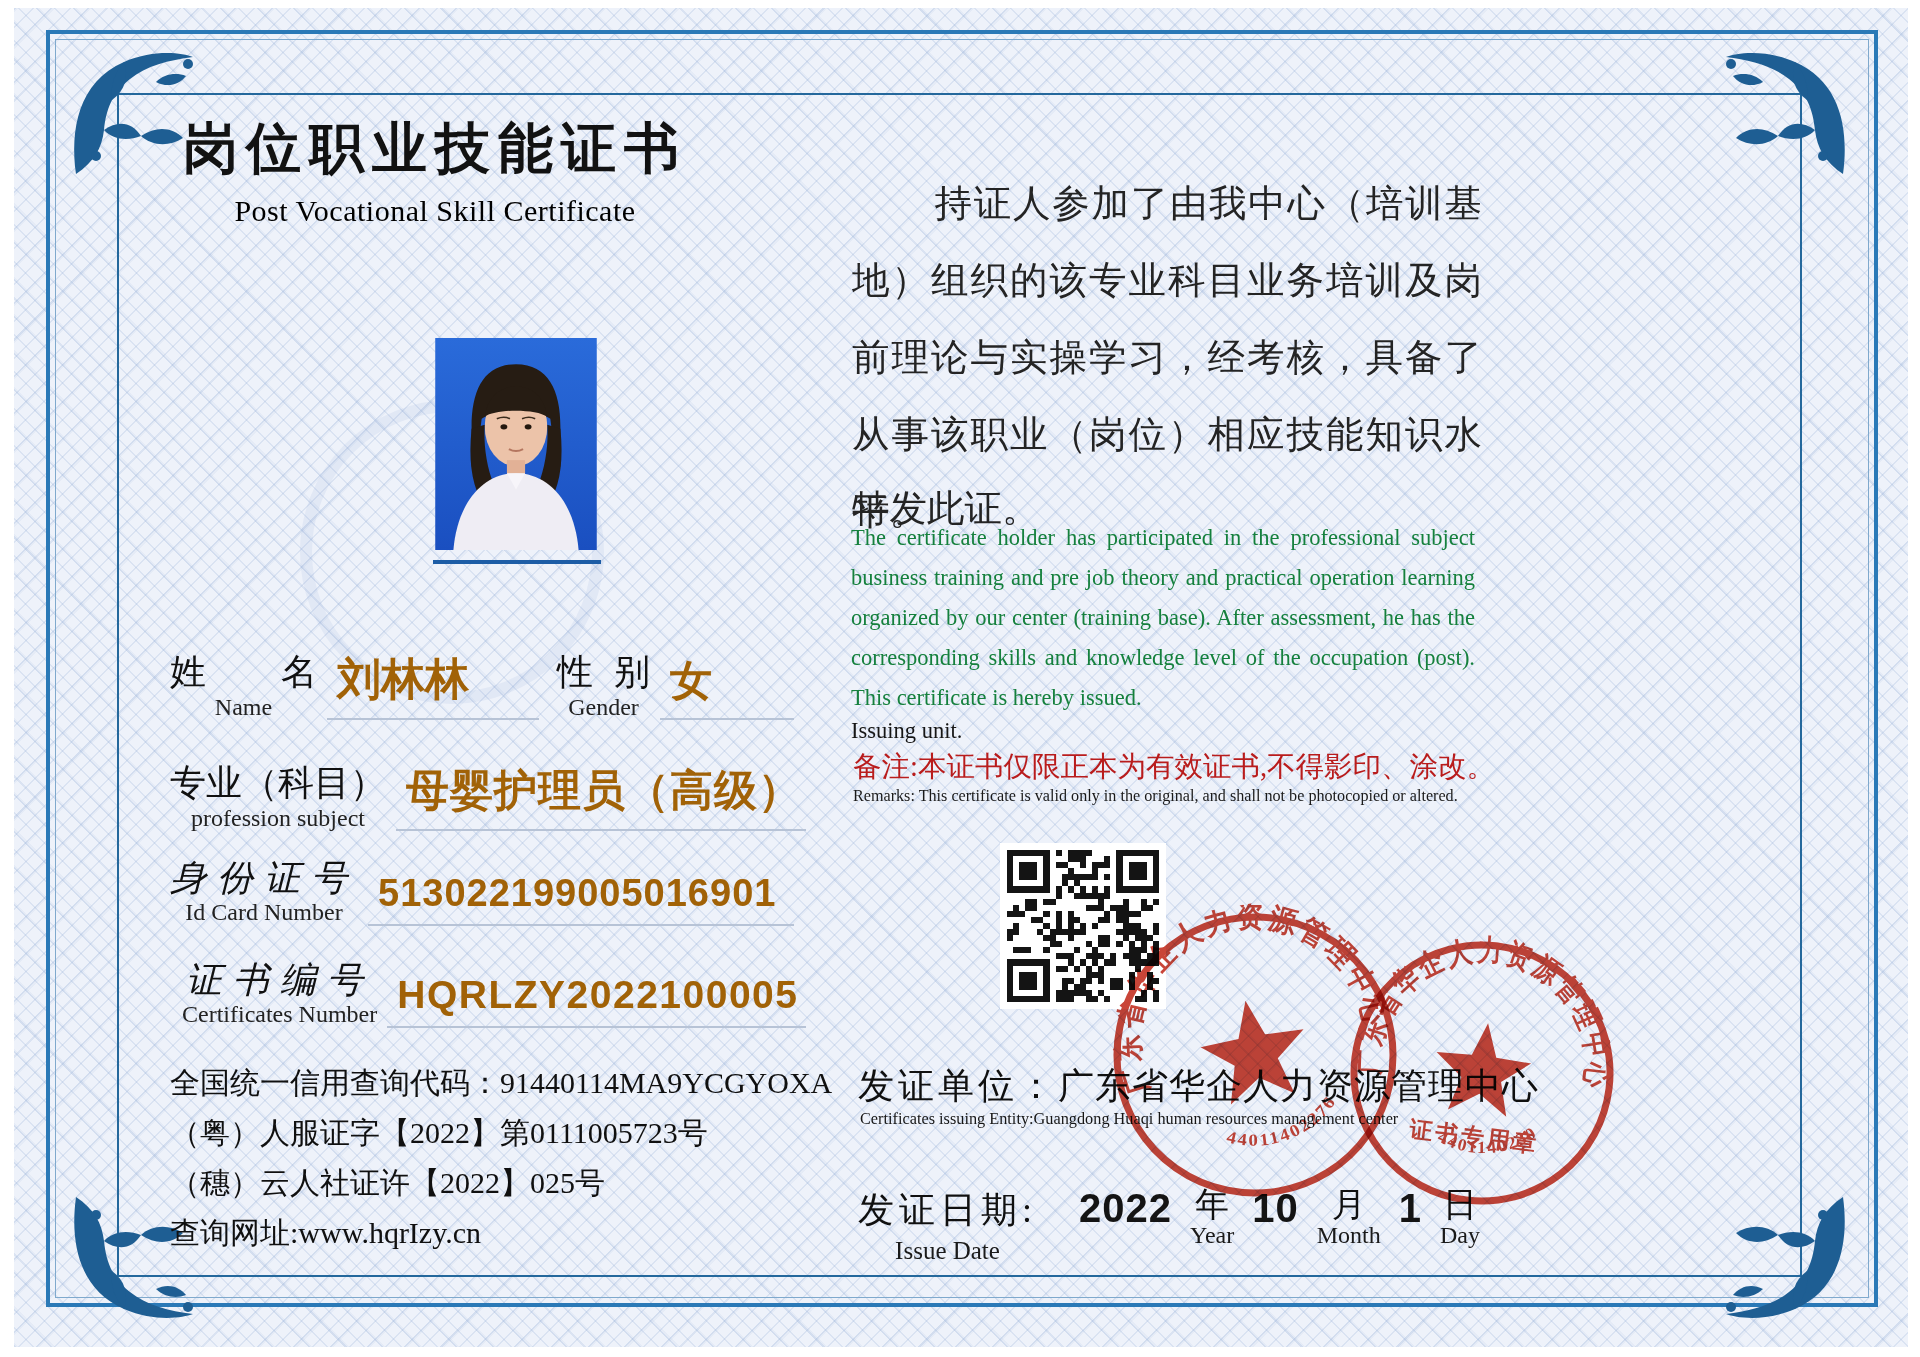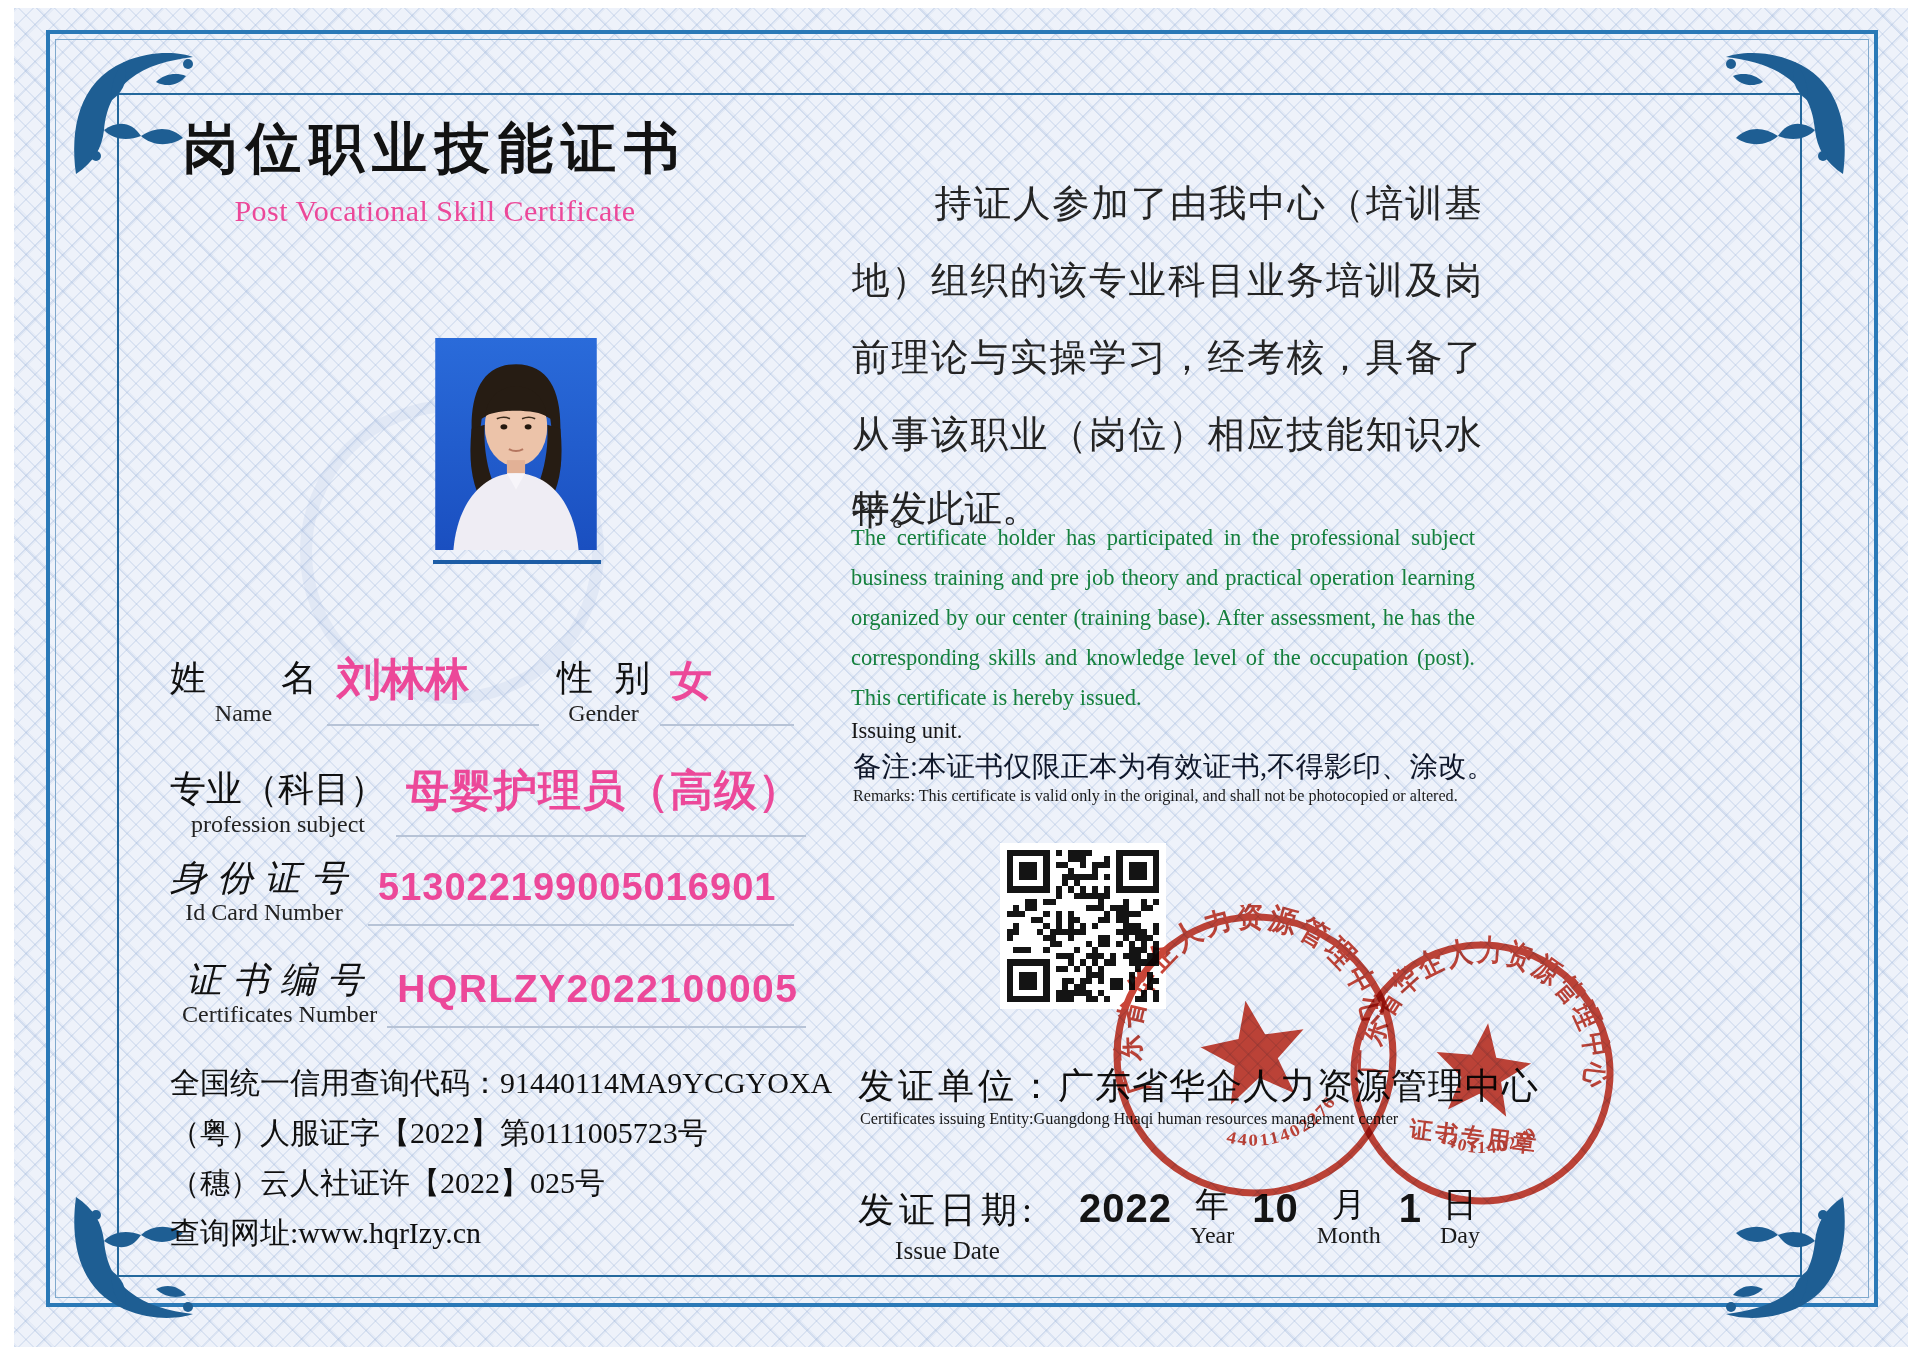--- a/index.html
+++ b/index.html
@@ -19,53 +19,53 @@
   .orn{position:absolute;width:132px;height:132px;}
   .orn.tl{left:66px;top:48px;}
   .orn.tr{right:67px;top:48px;transform:scaleX(-1);}
   .orn.bl{left:66px;bottom:34px;transform:scaleY(-1);}
   .orn.br{right:67px;bottom:34px;transform:scale(-1,-1);}
   .wm{position:absolute;left:300px;top:400px;width:280px;height:280px;border-radius:50%;
       border:12px solid rgba(120,145,205,.10);}
   
   .title-block{position:absolute;left:135px;top:112px;width:600px;text-align:center;}
   .title-cn{font-size:55px;font-weight:700;letter-spacing:8px;color:#121212;white-space:nowrap;}
-  .title-en{font-size:30px;margin-top:8px;color:#ec4899;letter-spacing:.5px;white-space:nowrap;}
+  .title-en{font-size:30px;margin-top:8px;color:#000000;letter-spacing:.5px;white-space:nowrap;}
   .photo{position:absolute;left:435px;top:338px;width:162px;height:212px;}
   .photo svg{display:block;width:100%;height:100%;}
   .photo-line{position:absolute;left:433px;top:560px;width:168px;height:4px;background:#1d5da6;}
   .frow{position:absolute;left:170px;width:624px;display:flex;align-items:flex-end;}
   .flabel{display:flex;flex-direction:column;align-items:center;flex:0 0 auto;}
   .flabel .cn{font-size:36px;color:#111;white-space:nowrap;line-height:1.15;}
   .flabel .en{font-size:24px;color:#222;white-space:nowrap;line-height:1.05;margin-top:1px;}
   .wname{word-spacing:66px;}
   .wgender{word-spacing:12px;}
   .wid{letter-spacing:11px;font-style:italic;}
-  .fval{flex:1 1 auto;border-bottom:2px solid #b7c3d6;margin-left:10px;padding:0 4px 15px 10px;
-        font-family:"Liberation Sans","DejaVu Sans",sans-serif;font-weight:700;color:#ec4899;
+  .fval{flex:1 1 auto;border-bottom:2px solid #b7c3d6;margin-left:10px;padding:0 4px 9px 10px;
+        font-family:"Liberation Sans","DejaVu Sans",sans-serif;font-weight:700;color:#a16207;
         white-space:nowrap;}
   .row-name{top:650px;}
   .row-prof{top:762px;}
   .row-id{top:858px;}
   .row-cert{top:960px;margin-left:12px;}
   .v-name{font-size:44px;flex:0 0 198px;}
   .v-gender{font-size:42px;}
   .v-prof{font-size:43px;letter-spacing:1px;}
   .v-id{font-size:38px;letter-spacing:1px;}
   .v-cert{font-size:39px;letter-spacing:1.5px;}
   .reg-block{position:absolute;left:170px;top:1058px;width:660px;font-size:30px;line-height:50px;
              color:#101010;white-space:nowrap;}
   
   .cn-para{position:absolute;left:852px;top:165px;width:630px;font-size:37.5px;line-height:77px;
            text-indent:2.2em;text-align:justify;color:#242424;}
   .cn-close{position:absolute;left:852px;top:484px;font-size:37.5px;color:#242424;}
   .en-para{position:absolute;left:851px;top:518px;width:624px;font-size:22.5px;line-height:40px;
            text-align:justify;color:#15803d;}
   .en-close{position:absolute;left:851px;top:718px;font-size:22.5px;color:#161616;}
-  .remark-cn{position:absolute;left:853px;top:748px;font-size:28.5px;color:#0f172a;white-space:nowrap;}
+  .remark-cn{position:absolute;left:853px;top:748px;font-size:28.5px;color:#b91c1c;white-space:nowrap;}
   .remark-en{position:absolute;left:853px;top:786px;font-size:17px;color:#1a1a1a;white-space:nowrap;
              transform:scaleX(.95);transform-origin:left;}
   .qr{position:absolute;left:1000px;top:843px;width:166px;height:166px;background:#ffffff;padding:7px;
       box-sizing:border-box;}
   .qr svg{display:block;width:100%;height:100%;fill:#141414;shape-rendering:crispEdges;}
   .entity-row{position:absolute;left:858px;top:1062px;white-space:nowrap;}
   .entity-label{font-size:36px;letter-spacing:4px;color:#101010;}
   .entity-value{font-size:36px;letter-spacing:1px;color:#101010;}
   .entity-en{position:absolute;left:860px;top:1108px;font-size:17.5px;color:#161616;white-space:nowrap;
              transform:scaleX(.93);transform-origin:left;}

